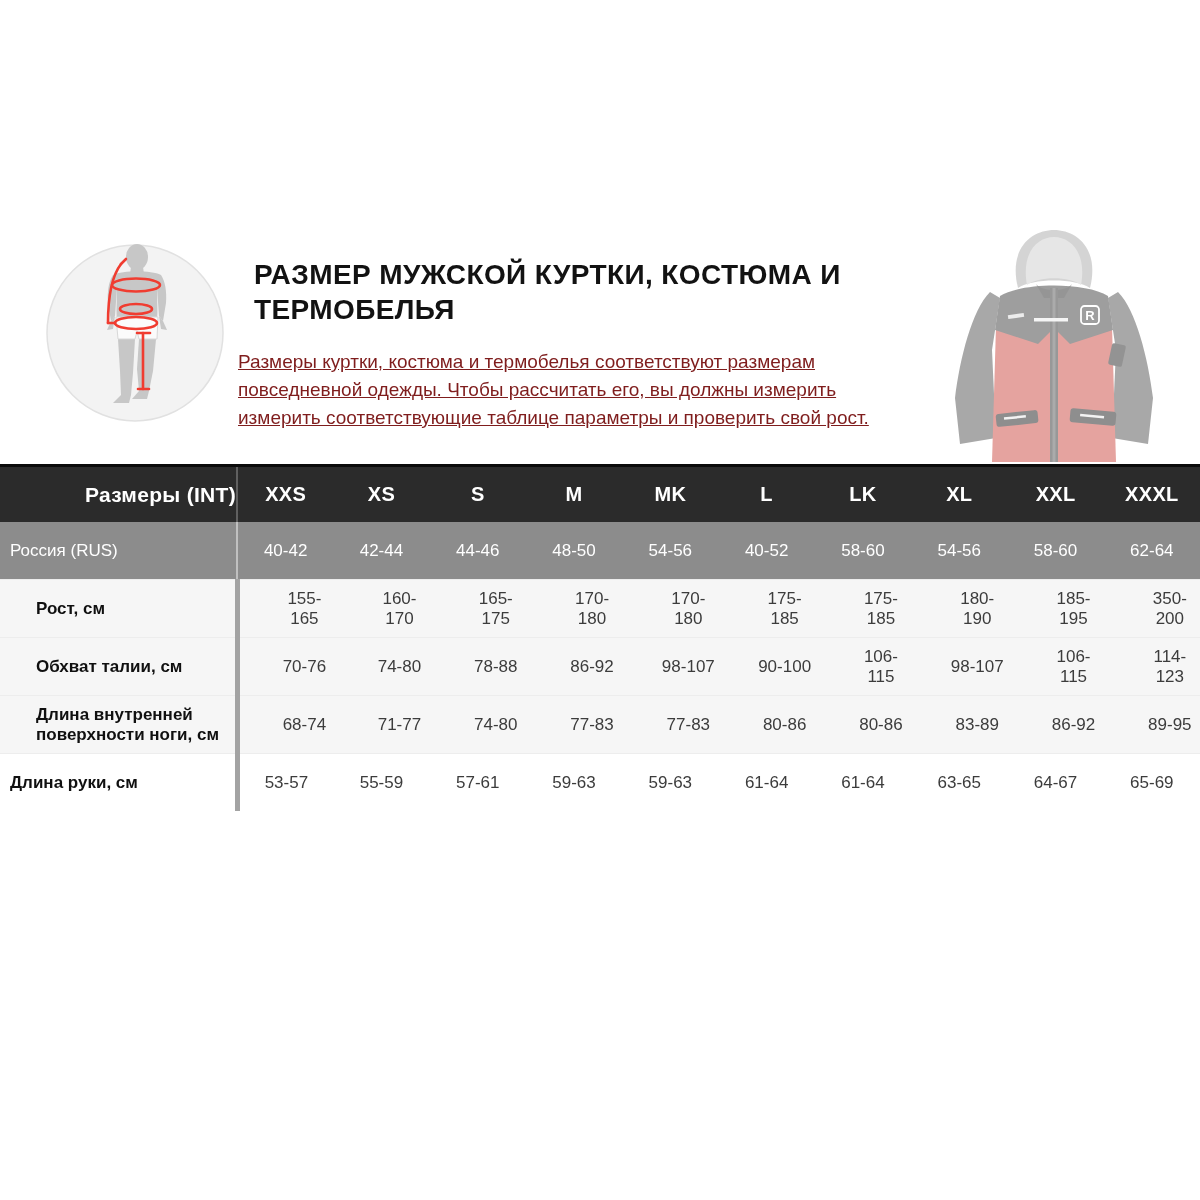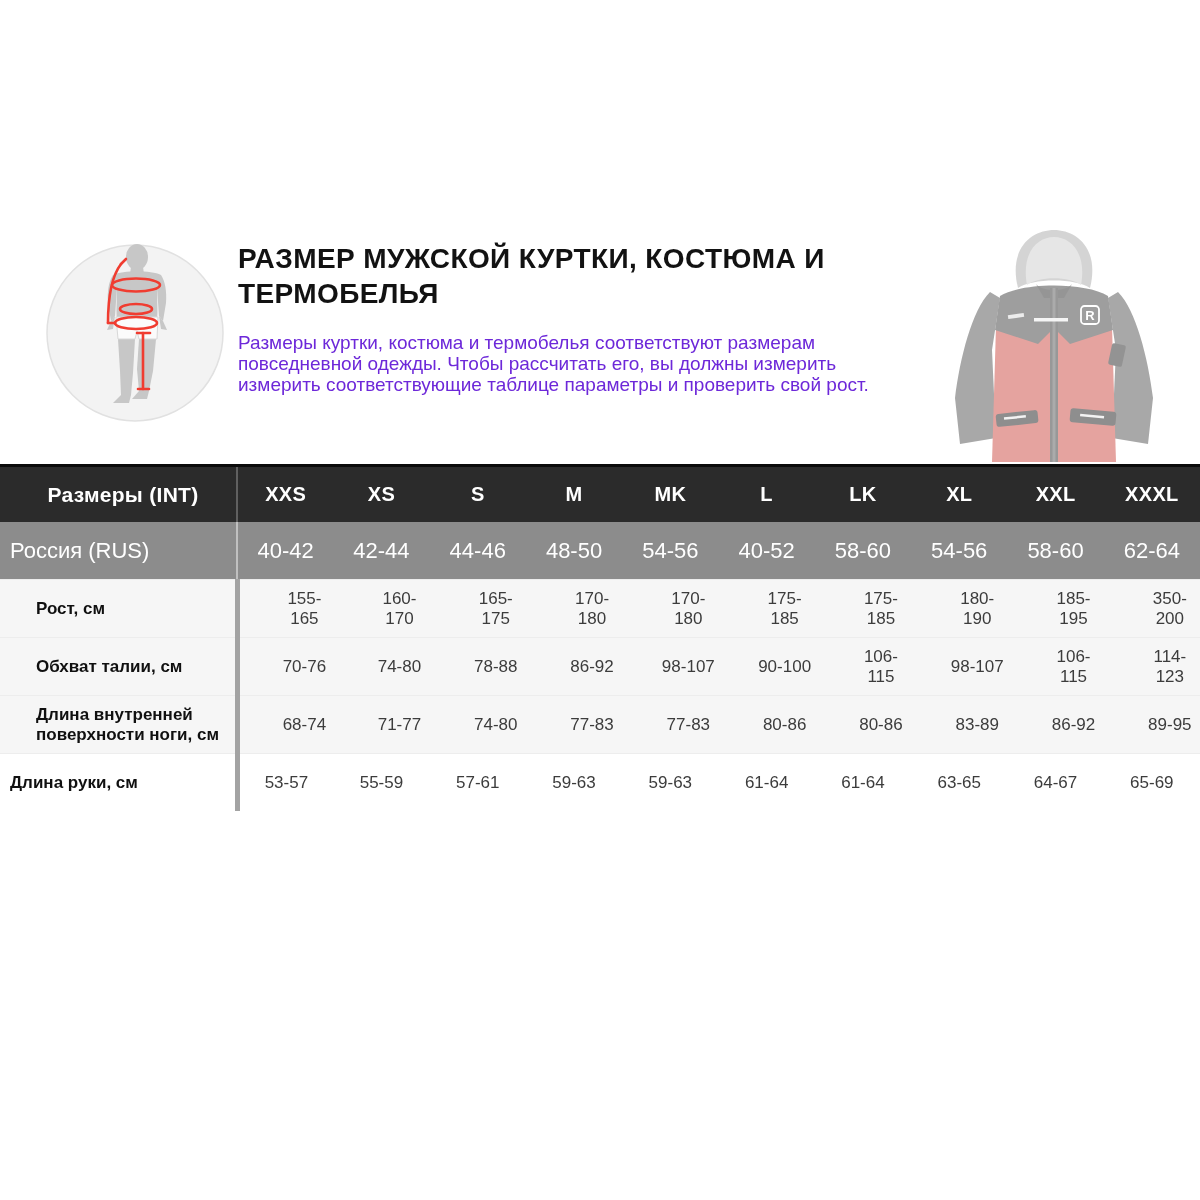--- a/index.html
+++ b/index.html
@@ -5,42 +5,42 @@
   html,body{margin:0;padding:0;}
   body{
     width:1200px;height:1200px;position:relative;background:#ffffff;
     font-family:"Liberation Sans","DejaVu Sans",sans-serif;
     -webkit-font-smoothing:antialiased;overflow:hidden;
   }
   .hero{position:absolute;left:0;top:0;width:1200px;height:467px;}
   .measure-badge{position:absolute;left:45px;top:243px;width:180px;height:180px;}
   .hero-text{position:absolute;left:238px;top:241px;width:700px;}
   .page-title{
-    margin:0;width:640px;font-size:28px;line-height:35px;font-weight:bold;
+    margin:16px;width:640px;font-size:28px;line-height:35px;font-weight:bold;
     color:#121212;letter-spacing:.4px;text-transform:uppercase;
   }
   .page-desc{
-    margin:21px 0 0;width:648px;font-size:19px;line-height:21px;color:#6d28d9;
+    margin:21px 0 0;width:648px;font-size:19px;line-height:28px;color:#7f1d1d;text-decoration:underline;
   }
   .jacket{position:absolute;left:950px;top:226px;width:210px;height:241px;opacity:.5;}
 
   table.size-table{
     position:absolute;left:0;top:464px;width:1200px;
     border-collapse:collapse;table-layout:fixed;
     border-top:3px solid #0b0b0b;
   }
   table.size-table th, table.size-table td{padding:0;vertical-align:middle;}
   thead th{
     background:#2b2b2b;color:#ffffff;height:55px;font-size:20px;font-weight:bold;
     text-align:center;letter-spacing:.3px;
   }
-  thead th:first-child{text-align:center;padding-left:10px;font-size:21px;}
+  thead th:first-child{text-align:right;padding-left:10px;font-size:21px;}
   tbody td{height:57px;text-align:center;font-size:17px;}
   tbody td:first-child{text-align:left;padding-left:10px;line-height:20px;padding-right:14px;}
-  tr.row-gray td{background:#8c8c8c;color:#ffffff;font-size:22px;}
+  tr.row-gray td{background:#8c8c8c;color:#ffffff;font-size:17px;}
   tr.row-light td{background:#f6f6f6;color:#3c3c3c;padding-left:36px;}
   tr.row-white td{background:#ffffff;color:#3c3c3c;}
   tr.row-light td:first-child, tr.row-white td:first-child{font-weight:bold;color:#101010;font-size:17px;}
   
   thead th:nth-child(2){border-left:2px solid rgba(255,255,255,.25);}
   tr.row-gray td:nth-child(2){border-left:2px solid rgba(255,255,255,.45);}
   tr.row-light td:nth-child(2), tr.row-white td:nth-child(2){border-left:5px solid #a3a3a3;margin-left:24px;}
   
   tr.row-gray + tr.row-gray td{border-top:1px solid rgba(255,255,255,.18);}
   tr.row-light td, tr.row-white td{border-top:1px solid #ededed;}

